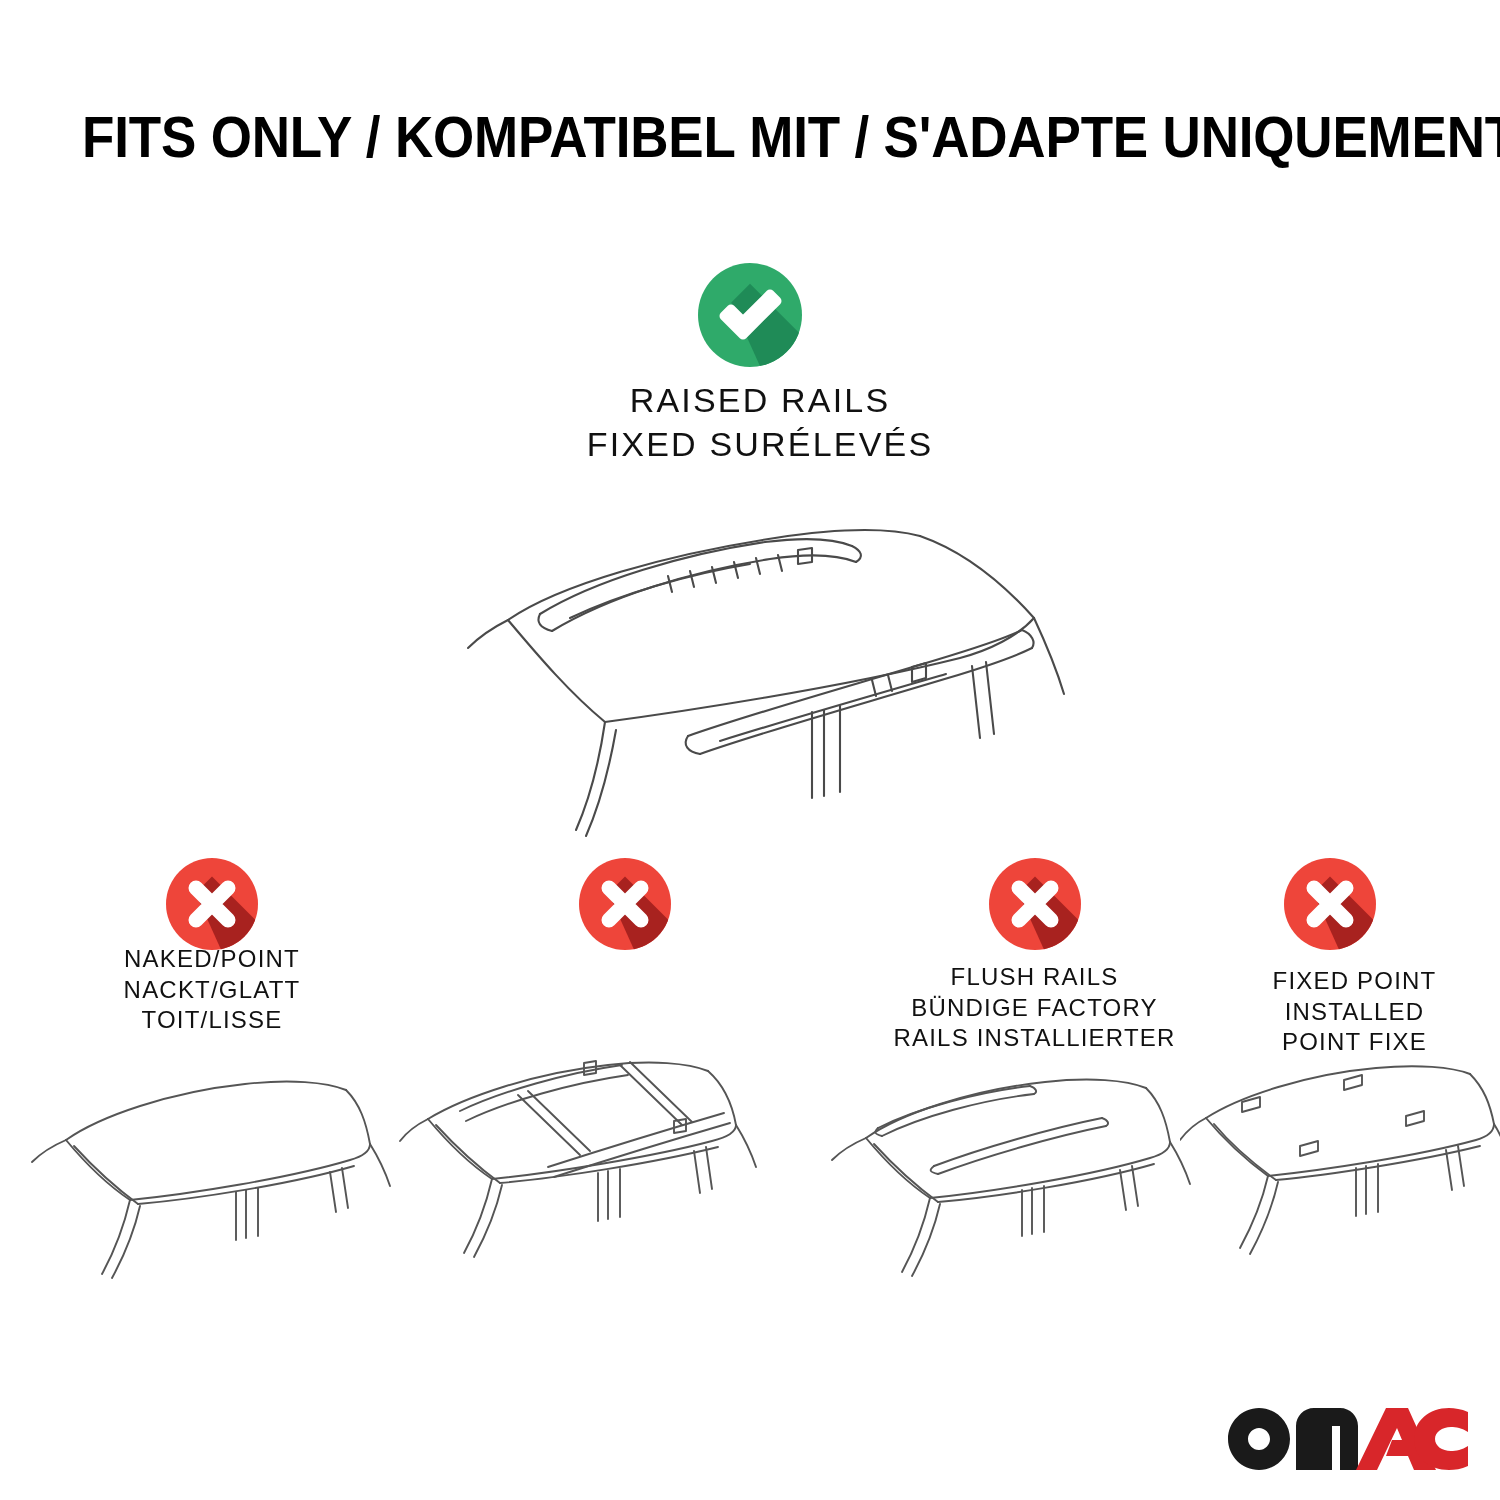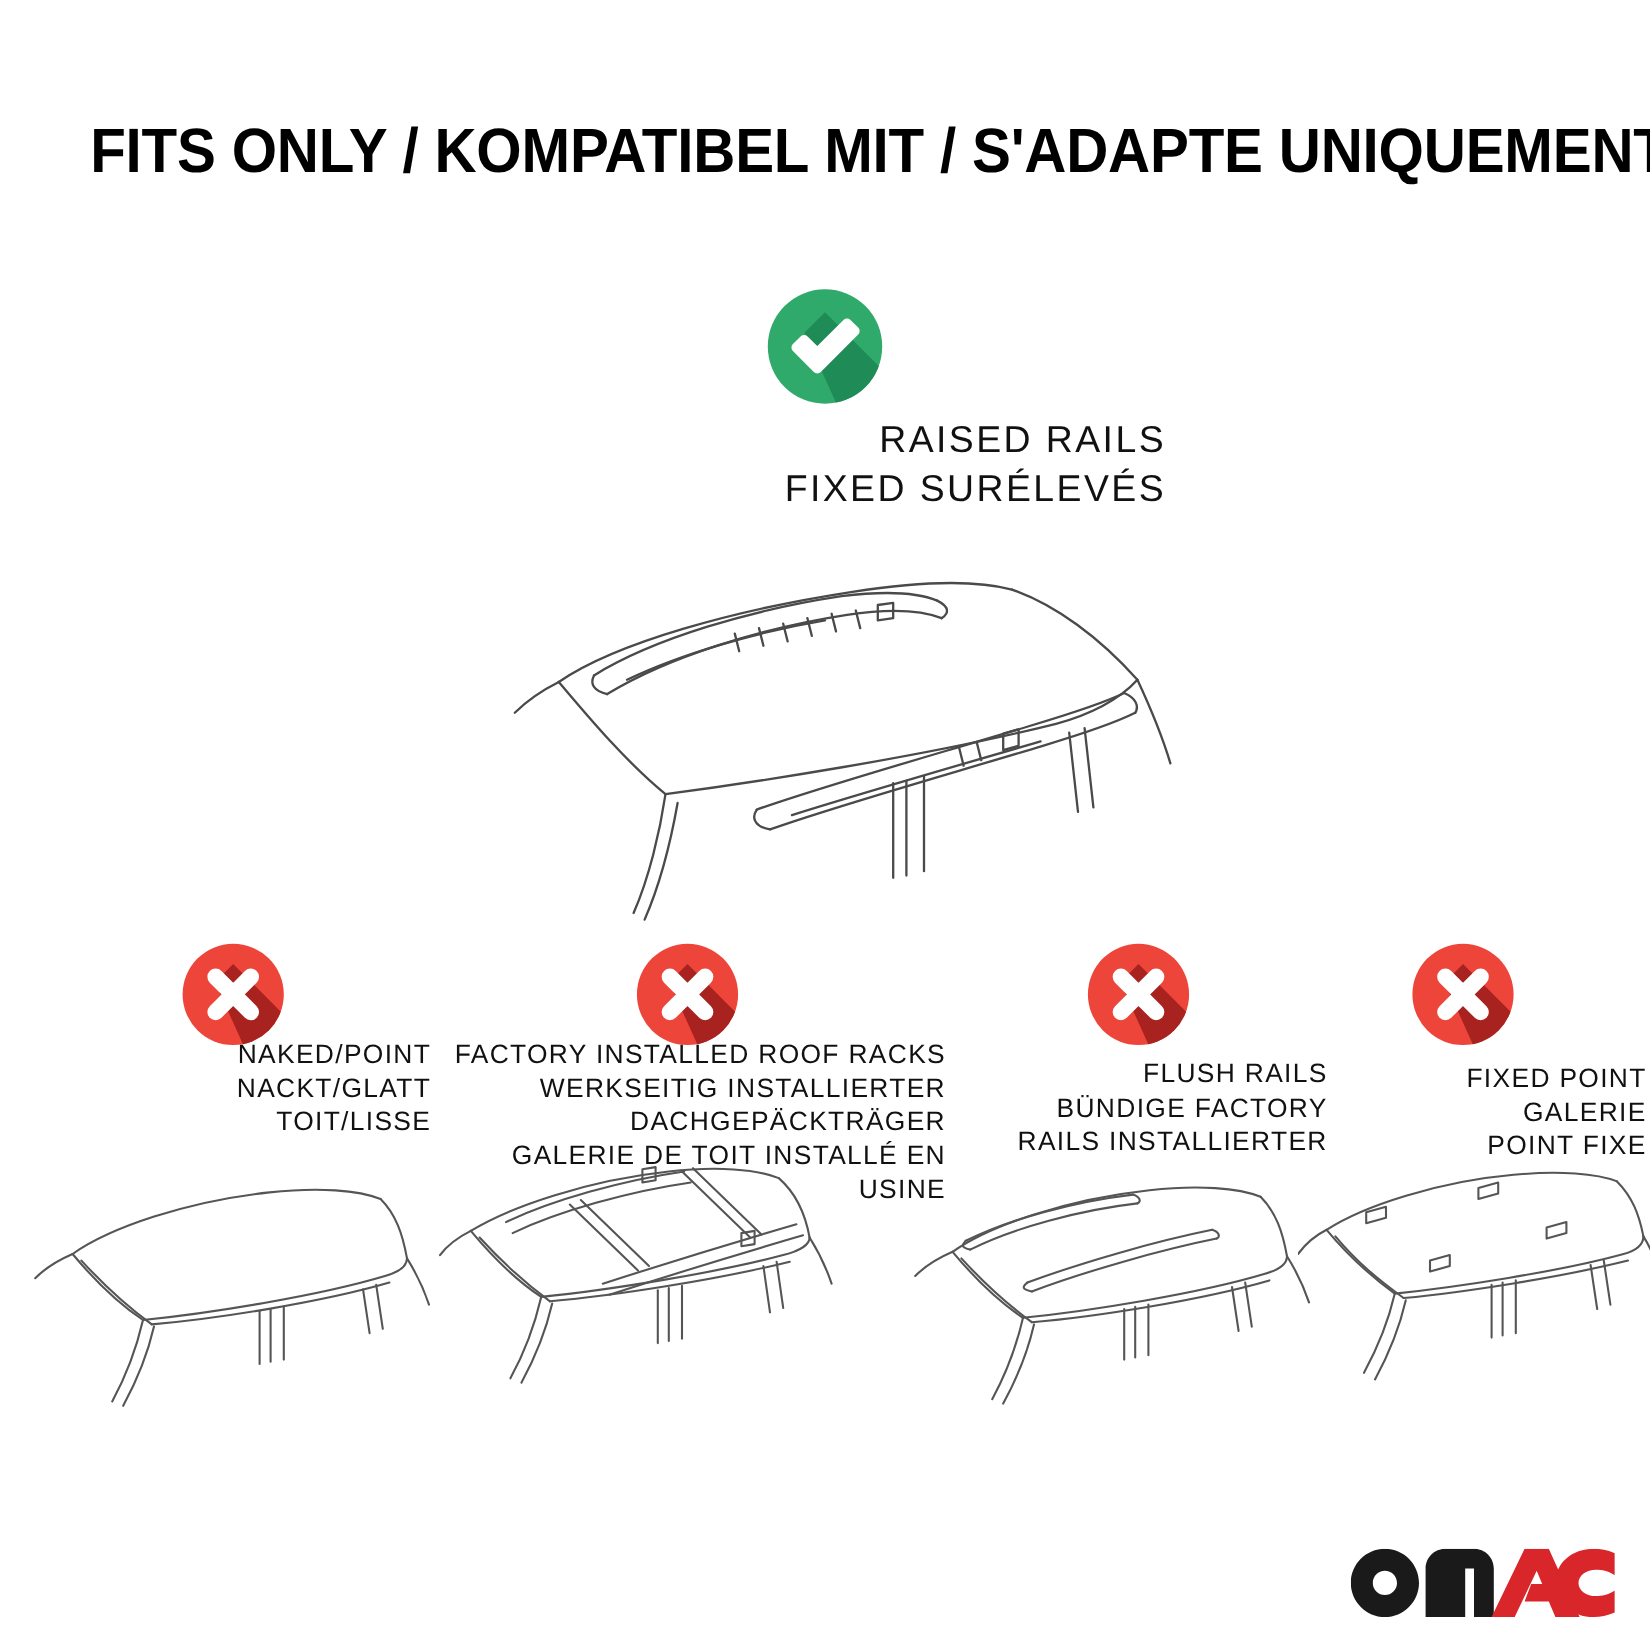--- a/index.html
+++ b/index.html
@@ -50,21 +50,21 @@
   .badge-x .shadow { background: #a8221f; }
 
   .x1 { left: 166px; top: 858px; }
   .x2 { left: 579px; top: 858px; }
   .x3 { left: 989px; top: 858px; }
   .x4 { left: 1284px; top: 858px; }
 
   
   .caption {
     position: absolute;
-    text-align: right;
+    text-align: center;
     color: #111111;
     font-family: "Liberation Sans", sans-serif;
     font-weight: 400;
     letter-spacing: 1.6px;
     line-height: 1.30;
   }
   .caption-main {
     left: 460px; top: 378px; width: 600px;
     font-size: 34px;
     letter-spacing: 2.2px;
@@ -187,26 +187,20 @@
     </svg>
   </div>
 
   <div class="badge badge-x x2">
     <div class="shadow"></div>
     <svg viewBox="0 0 92 92" aria-hidden="true">
       <path d="M30 30 L62 62 M62 30 L30 62" stroke="#ffffff" stroke-width="15" stroke-linecap="round"></path>
     </svg>
   </div>
 
-  <div class="caption caption-sub c2">
-    <div>FACTORY INSTALLED ROOF RACKS</div>
-    <div>WERKSEITIG INSTALLIERTER</div>
-    <div>DACHGEPÄCKTRÄGER</div>
-    <div>GALERIE DE TOIT INSTALLÉ EN USINE</div>
-  </div>
 
   <div class="roof roof-2">
     <svg viewBox="0 0 410 235" fill="none" stroke="#555555" stroke-width="1.9" stroke-linecap="round" stroke-linejoin="round">
       <path d="M30 64 C66 42 136 18 210 10 C254 5 290 8 310 16"></path>
       <path d="M310 16 C326 30 334 48 338 70"></path>
       <path d="M30 64 C50 88 70 108 94 124"></path>
       <path d="M94 124 C154 118 254 102 314 86 C330 82 338 76 338 70"></path>
       <path d="M38 70 C60 94 80 112 102 128"></path>
       <path d="M102 128 C160 123 256 108 320 92"></path>
       <path d="M30 64 C18 70 8 78 2 86"></path>
@@ -283,21 +277,21 @@
 
   <div class="badge badge-x x4">
     <div class="shadow"></div>
     <svg viewBox="0 0 92 92" aria-hidden="true">
       <path d="M30 30 L62 62 M62 30 L30 62" stroke="#ffffff" stroke-width="15" stroke-linecap="round"></path>
     </svg>
   </div>
 
   <div class="caption caption-sub c4">
     <div>FIXED POINT</div>
-    <div>GALERIE</div>
+    <div>INSTALLED</div>
     <div>POINT FIXE</div>
   </div>
 
   <div class="roof roof-4">
     <svg viewBox="0 0 330 230" fill="none" stroke="#555555" stroke-width="1.9" stroke-linecap="round" stroke-linejoin="round">
       <path d="M26 58 C60 36 128 14 196 8 C238 4 272 7 290 14"></path>
       <path d="M290 14 C304 28 310 44 314 64"></path>
       <path d="M26 58 C46 82 66 100 88 116"></path>
       <path d="M88 116 C144 110 238 96 296 80 C310 76 314 70 314 64"></path>
       <path d="M34 64 C54 88 74 104 96 120"></path>

